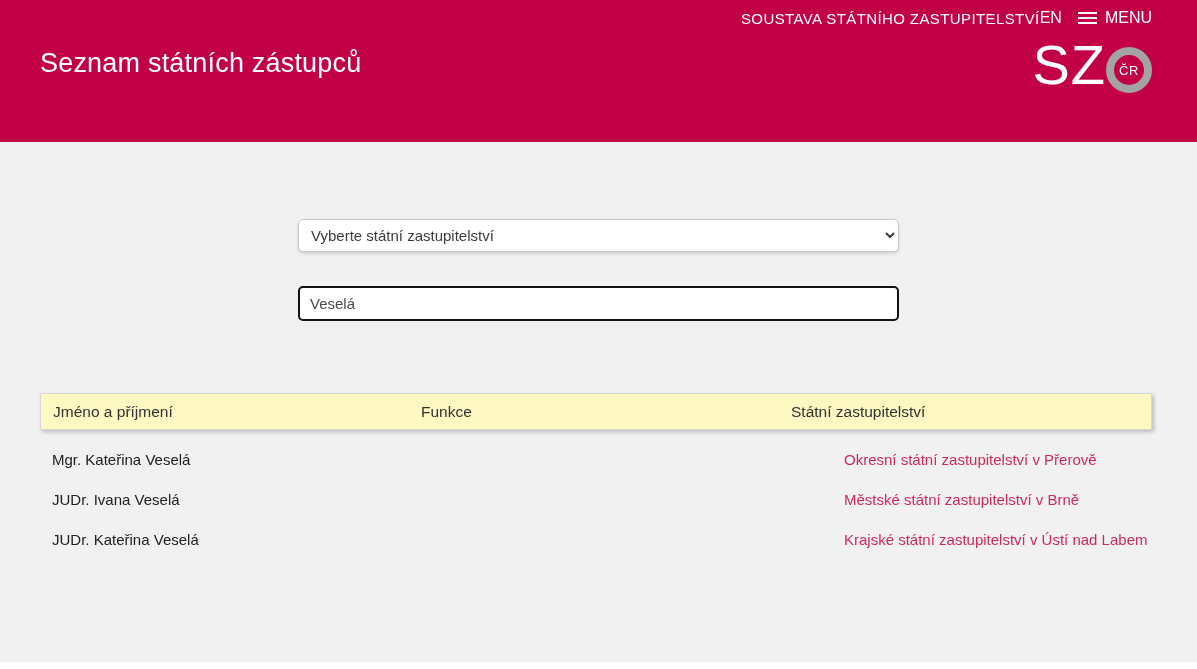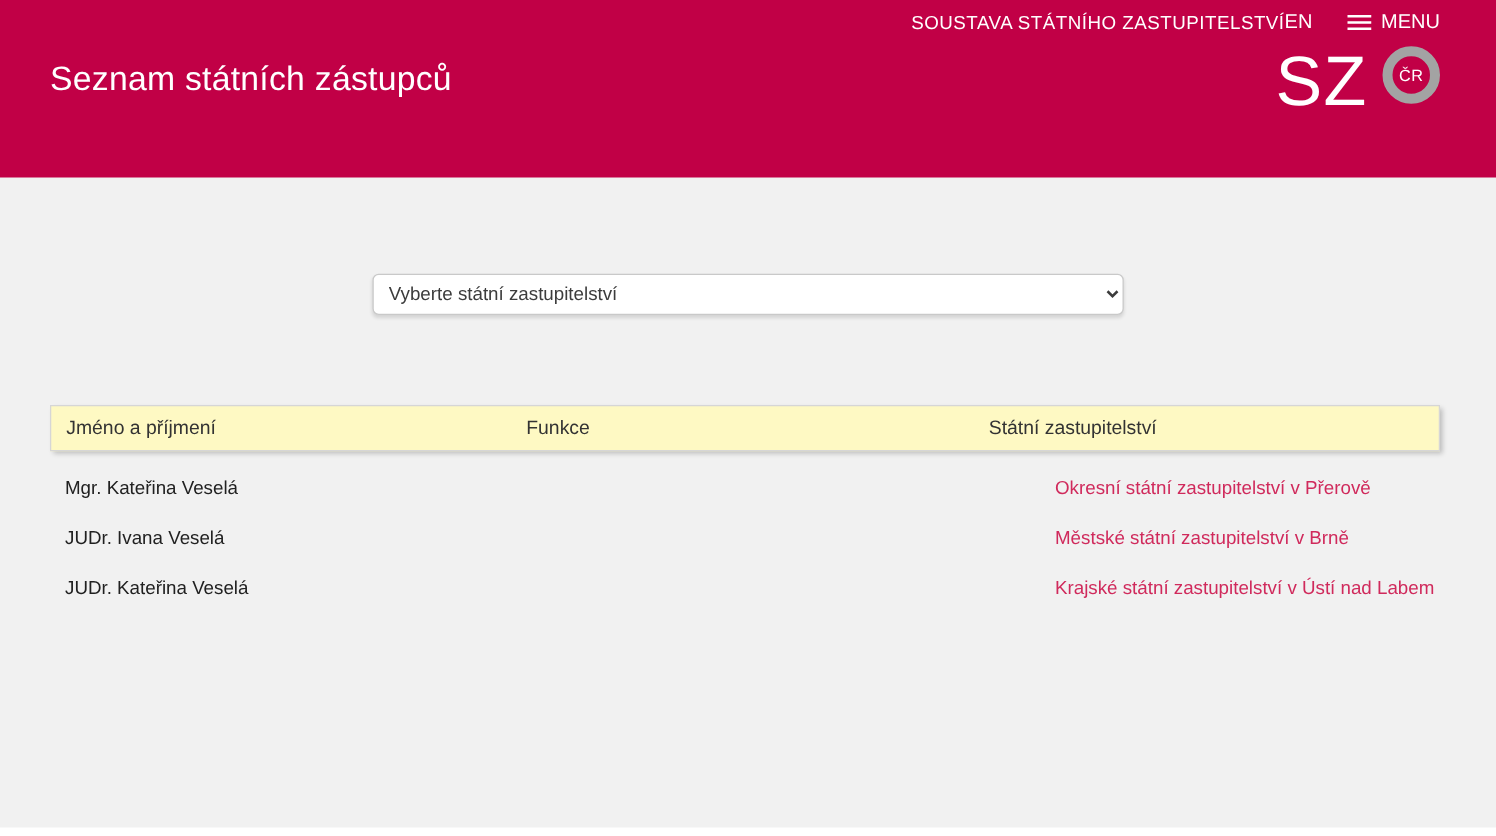--- a/index.html
+++ b/index.html
@@ -15,29 +15,29 @@
     background: #c10046;
     height: 142px;
     color: #fff;
     padding: 0 45px 0 40px;
   }
   .header-top {
     display: flex; justify-content: flex-end; align-items: center;
     padding-top: 16px; height: 20px;
   }
   .site-title { font-size: 15px; letter-spacing: 0.4px; }
-  .header-top-right { display: flex; align-items: center; gap: 28px; font-size: 16px; }
+  .header-top-right { display: flex; align-items: center; gap: 16px; font-size: 16px; }
   .lang-link { color: #fff; text-decoration: none; cursor: pointer; }
   .menu-button { display: flex; align-items: center; gap: 8px; cursor: pointer; }
   .hamburger { display: flex; flex-direction: column; gap: 3px; width: 19px; }
   .hamburger i { display: block; height: 2px; background: #fff; }
 
   .header-main { display: flex; justify-content: space-between; align-items: flex-start; }
   .page-title { font-size: 27px; font-weight: 400; margin: 28px 0 0 0; letter-spacing: 0.2px; }
-  .logo { display: flex; align-items: flex-start; gap: 12px; margin-top: 17px; }
+  .logo { display: flex; align-items: flex-end; margin-top: 17px; }
   .logo-sz { font-size: 56px; line-height: 1; letter-spacing: 1px; }
   .logo-circle {
     width: 46px; height: 46px; border: 8px solid #a3a3a3; border-radius: 50%;
     display: flex; align-items: center; justify-content: center;
     font-size: 13px; letter-spacing: 0.5px;
   }
 
   
   .filters { width: 601px; margin: 77px auto 0 auto; }
   .office-select {
@@ -116,20 +116,21 @@
         </span>
     </div>
   </div>
 </header>
 
 <main>
   <div class="filters">
     <select class="office-select">
       <option>Vyberte státní zastupitelství</option>
     </select>
+    <input class="name-input" type="text" value="Veselá" style="">
   </div>
 
   <div class="results-table">
     <div class="thead">
       <div class="th">Jméno a příjmení</div>
       <div class="th">Funkce</div>
       <div class="th">Státní zastupitelství</div>
     </div>
     <div class="tbody">
       <div class="tr">

